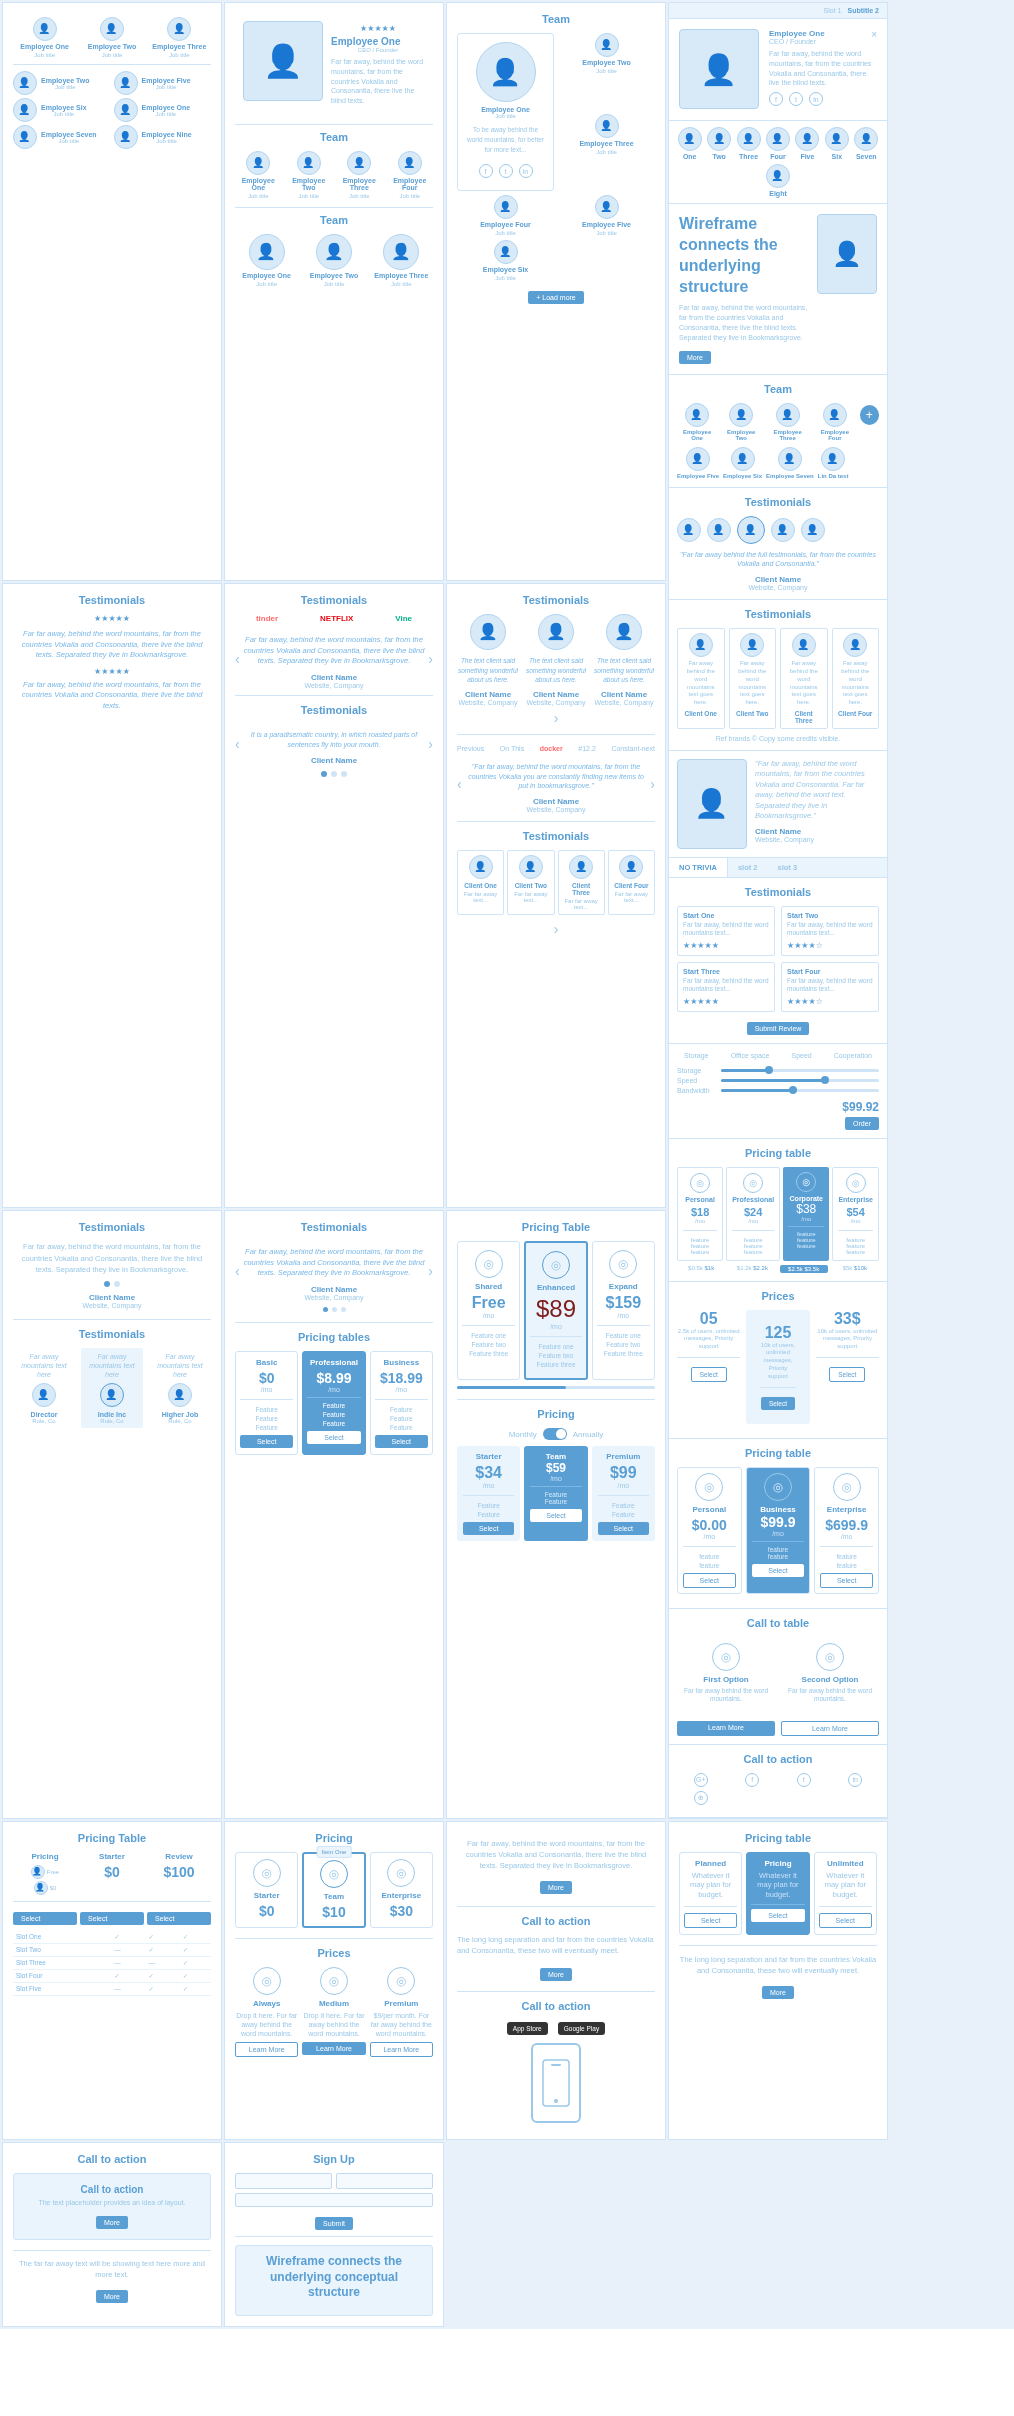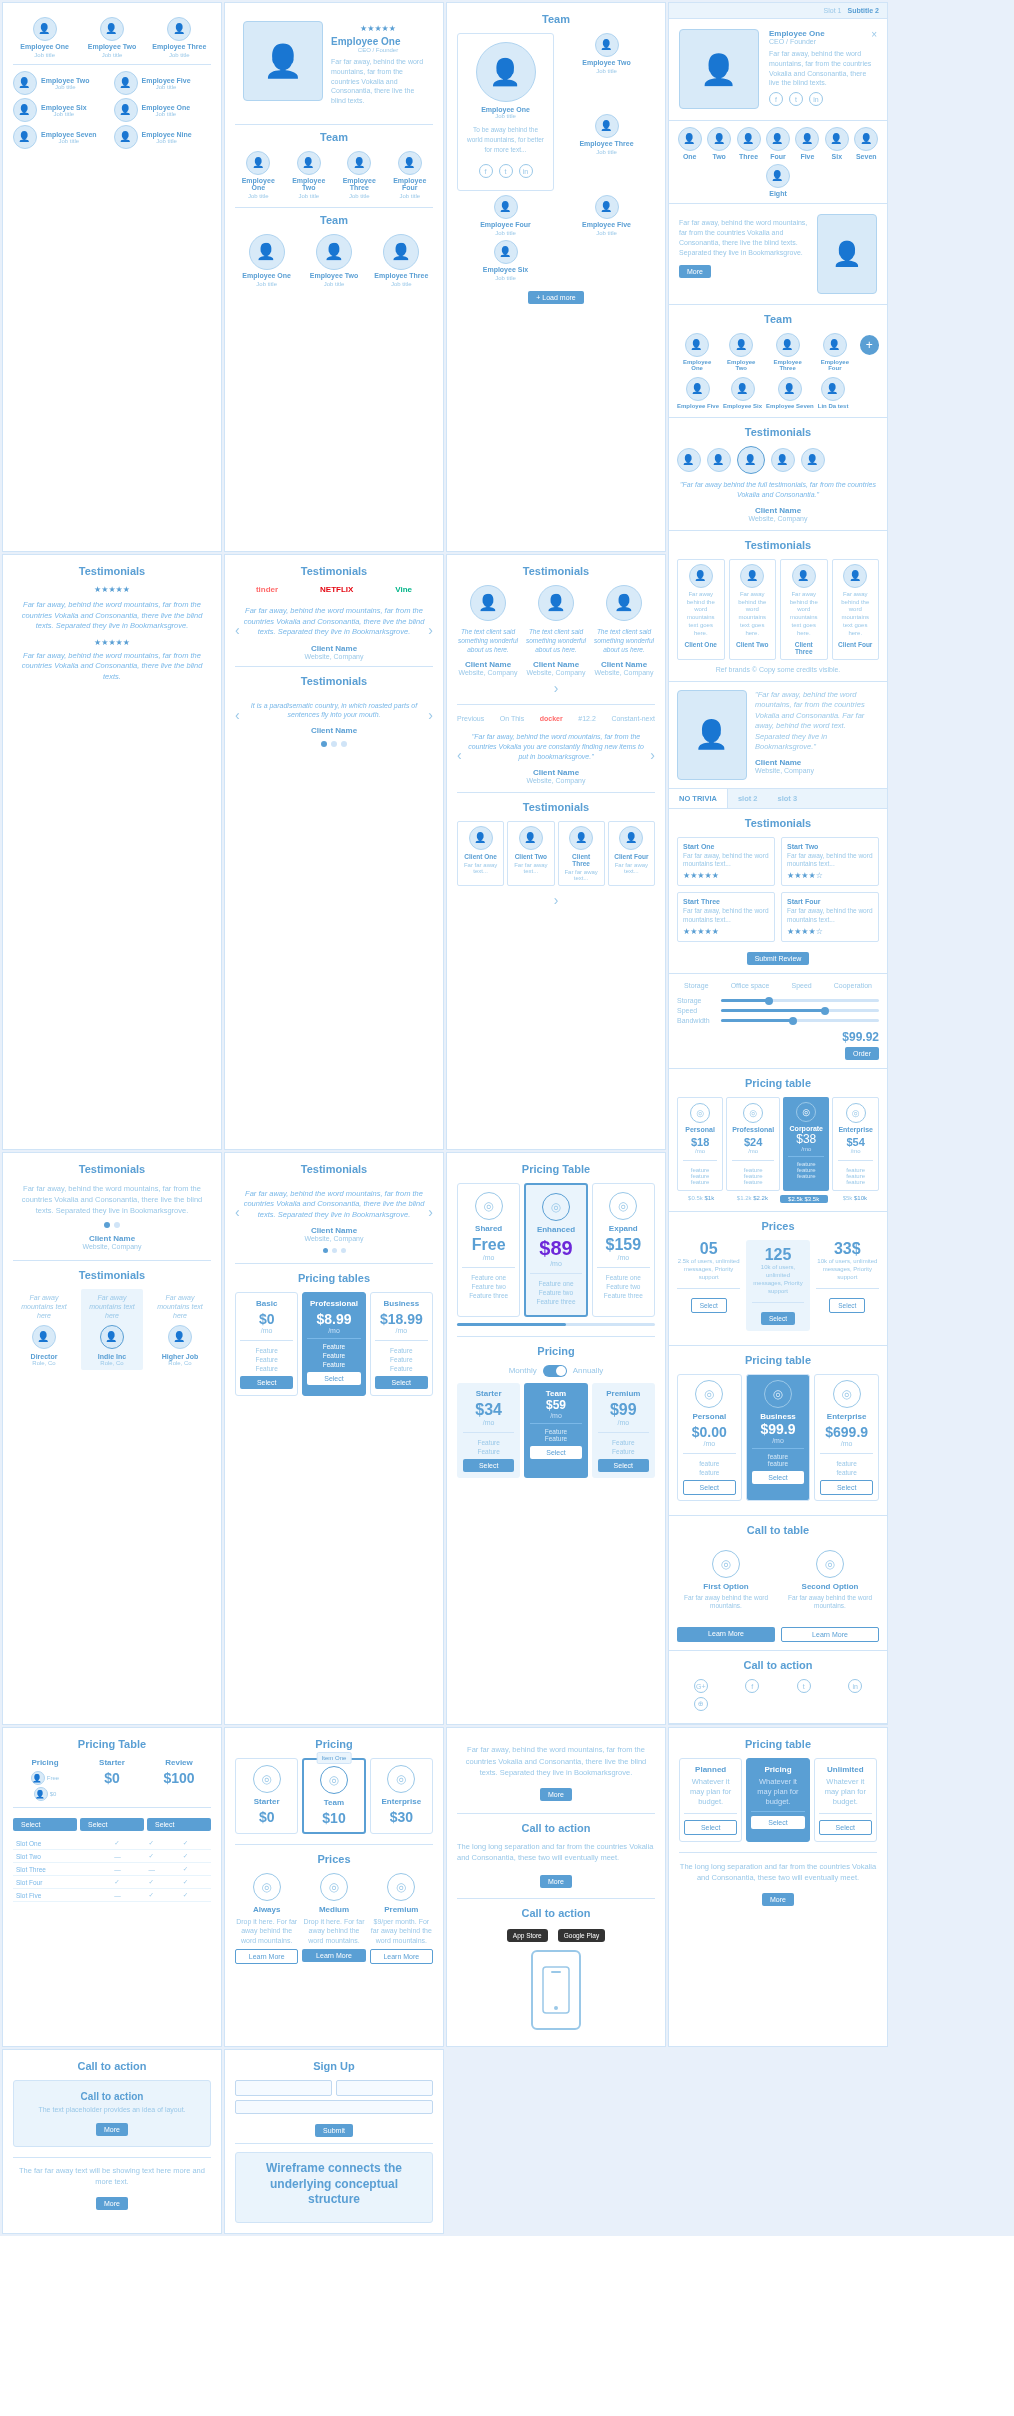--- a/index.html
+++ b/index.html
@@ -869,20 +869,21 @@
             <div class="avatar-sm">
                 <span class="person-icon-sm">👤</span>
               </div>
             <span class="member-name">Eight</span>
           </div>
         </div>
       </div>
 
       <div style="display:flex; gap:8px; padding:10px; border-bottom:1px solid #d0e4f7; align-items:flex-start">
         <div style="flex:1">
+          <div class="wireframe-connect-title">Wireframe connects the underlying structure</div>
           <div style="font-size:7px; color:#9ac8e8; line-height:1.4; margin:4px 0">Far far away, behind the word mountains, far from the countries Vokalia and Consonantia, there live the blind texts. Separated they live in Bookmarksgrove.</div>
           <span class="btn">More</span>
         </div>
         <div style="width:60px; height:80px; background:#d8eaf8; border:1px solid #b0d4f0; border-radius:4px; display:flex; align-items:center; justify-content:center; flex-shrink:0">
           <span style="font-size:24px; color:#9ac8e8">👤</span>
         </div>
       </div>
 
       <div style="padding:8px; border-bottom:1px solid #d0e4f7;">
         <div class="card-title">Team</div>
@@ -1136,21 +1137,21 @@
 
       <div style="padding:8px; border-bottom:1px solid #d0e4f7;">
         <div class="card-title">Prices</div>
         <div style="display:grid; grid-template-columns:repeat(3,1fr); gap:6px; margin:6px 0">
           <div style="text-align:center">
             <div style="font-size:16px; font-weight:bold; color:#5a9fd4">05</div>
             <div style="font-size:6px; color:#9ac8e8; line-height:1.3">2.5k of users, unlimited messages, Priority support</div>
             <div class="divider"></div>
             <span class="btn btn-outline" style="font-size:6.5px; margin-top:3px">Select</span>
           </div>
-          <div style="text-align:center; background:#eaf4fc; border-radius:3px; padding:6px">
+          <div style="text-align:center; background:#eaf4fc; border-radius:3px; padding:14px">
             <div style="font-size:16px; font-weight:bold; color:#5a9fd4">125</div>
             <div style="font-size:6px; color:#9ac8e8; line-height:1.3">10k of users, unlimited messages, Priority support</div>
             <div class="divider"></div>
             <span class="btn" style="font-size:6.5px; margin-top:3px">Select</span>
           </div>
           <div style="text-align:center">
             <div style="font-size:16px; font-weight:bold; color:#5a9fd4">33$</div>
             <div style="font-size:6px; color:#9ac8e8; line-height:1.3">10k of users, unlimited messages, Priority support</div>
             <div class="divider"></div>
             <span class="btn btn-outline" style="font-size:6.5px; margin-top:3px">Select</span>
@@ -1469,21 +1470,21 @@
         <div class="price-amount" style="font-size:16px">Free</div>
         <div class="price-period">/mo</div>
         <div class="divider"></div>
         <div class="price-feature">Feature one</div>
         <div class="price-feature">Feature two</div>
         <div class="price-feature">Feature three</div>
       </div>
       <div style="text-align:center; border:2px solid #5a9fd4; border-radius:3px; padding:8px 4px; background:#eaf4fc">
         <div class="pricing-icon" style="border-color:#5a9fd4">◎</div>
         <div class="plan-name" style="color:#5a9fd4">Enhanced</div>
-        <div style="font-size:20px; font-weight:bold; color:#6d28d9">$89</div>
+        <div style="font-size:24px; font-weight:normal; color:#7f1d1d">$89</div>
         <div class="price-period">/mo</div>
         <div class="divider"></div>
         <div class="price-feature">Feature one</div>
         <div class="price-feature">Feature two</div>
         <div class="price-feature">Feature three</div>
       </div>
       <div style="text-align:center; border:1px solid #d0e4f7; border-radius:3px; padding:8px 4px">
         <div class="pricing-icon">◎</div>
         <div class="plan-name">Expand</div>
         <div class="price-amount" style="font-size:16px">$159</div>

